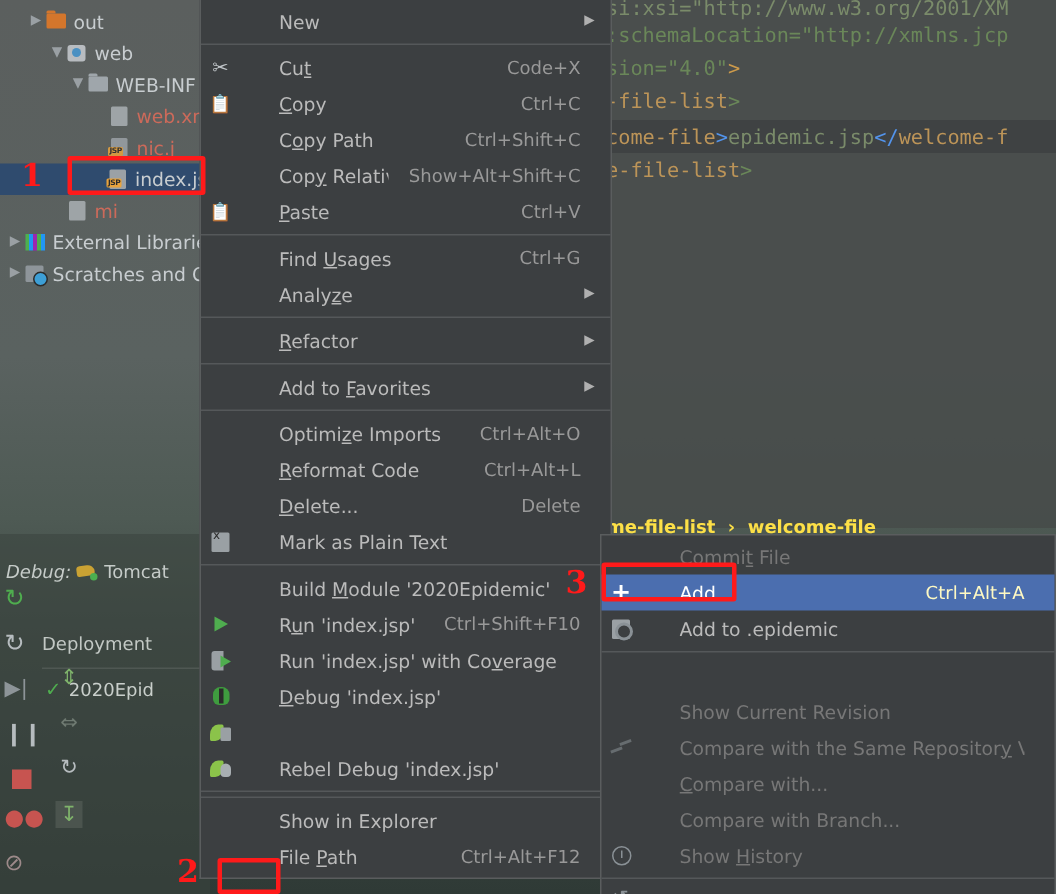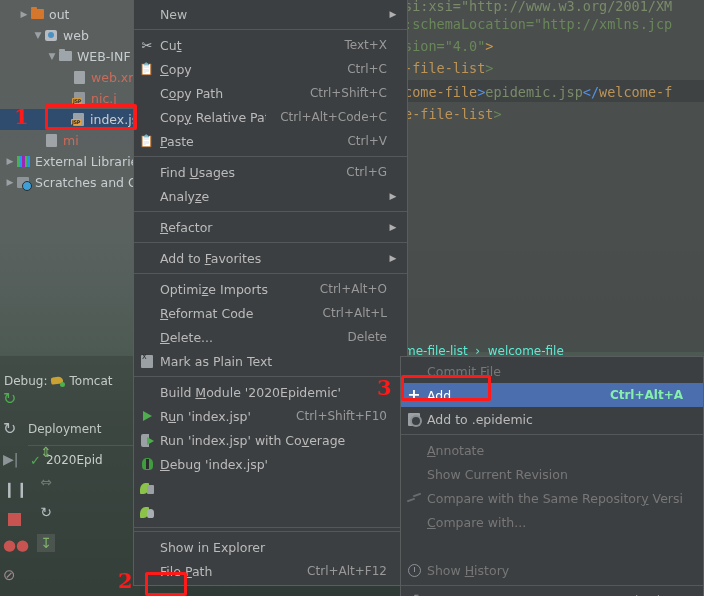--- a/index.html
+++ b/index.html
@@ -36,21 +36,21 @@
   .c-gold   { color: #bc9458; }
   .c-orange { color: #cc9a4b; }
   .c-blue   { color: #5394ec; }
   .c-dim    { color: #7a8b6a; }
   .code-hl {
     position: absolute; left: 398px; width: 306px; height: 22px;
     background: rgba(50,53,55,0.45);
   }
   .breadcrumb {
     position: absolute; left: 404px; top: 344px;
-    font-size: 12px; color: #5eead4; white-space: pre;
+    font-size: 12px; color: #fde047; white-space: pre; font-weight: bold;
   }
 
   
   .tree { position: absolute; left: 0; top: 0; width: 140px; height: 356px; }
   .tree-row {
     position: absolute; left: 0; width: 140px; height: 21px;
     display: flex; align-items: center; white-space: nowrap;
     font-size: 12.5px; color: #c8cdd0;
   }
   .tree-row.selected { background: #2f4b6e; }
@@ -164,24 +164,24 @@
     font-size: 12.5px; color: #bbbbbb;
     white-space: nowrap;
   }
   .mi.sel { background: #4b6eaf; color: #ffffff; }
   .mi.disabled { color: #777777; }
   .mi-icon {
     width: 26px; flex: 0 0 26px; height: 20px;
     display: flex; align-items: center; justify-content: center;
     position: relative;
   }
-  .mi-label { flex: 1 1 auto; overflow: hidden; }
+  .mi-label { flex: 1 1 auto; overflow: hidden; margin-left: 26px; }
   .mi-label u { text-decoration: underline; }
   .mi-key { color: #999999; font-size: 12px; padding-left: 14px; }
-  .mi.sel .mi-key { color: #86efac; font-weight: bold; }
+  .mi.sel .mi-key { color: #fef9c3; }
   .mi-arrow {
     width: 12px; flex: 0 0 12px; text-align: center;
     font-size: 9px; color: #b0b0b0;
   }
   .sep { height: 1px; background: #55585a; margin: 3px 0; }
 
   
   .git-menu {
     position: absolute; left: 400px; top: 356px; width: 304px;
     background: #3c3f41;
@@ -320,21 +320,21 @@
         <span class="arrow">▶</span>
         <span class="tw-icon">
           <span class="ic-scratch"></span>
         </span>
         <span class="tree-label">Scratches and C</span>
       </div>
     </div>
 
   <div class="debug-panel">
     <div class="debug-header">
-      <span style="margin-left:4px;">Debug:</span>
+      <span style="margin-left:4px;font-style:italic;">Debug:</span>
       <span class="tomcat-icon"></span>
       <span>Tomcat</span>
     </div>
     <div class="deploy-row">
       <span>Deployment</span>
     </div>
     <div class="deploy-item">
       <span style="color:#4fad4f;font-size:13px;margin-right:5px;">✓</span>
       <span>2020Epid</span>
     </div>
@@ -362,41 +362,41 @@
         <span class="mi-icon"></span>
         <span class="mi-label">New</span>
         <span class="mi-arrow">▶</span>
       </div>
       <div class="sep"></div>
       <div class="mi">
         <span class="mi-icon">
           <span class="g-scissors" style="font-size:13px;color:#c0c5c8;">✂</span>
         </span>
         <span class="mi-label">Cu<u>t</u></span>
-        <span class="mi-key">Text+X</span>
+        <span class="mi-key">Code+X</span>
         <span class="mi-arrow"></span>
       </div>
       <div class="mi">
         <span class="mi-icon">
           <span class="g-copy" style="font-size:12px;color:#c0c5c8;">📋</span>
         </span>
         <span class="mi-label"><u>C</u>opy</span>
         <span class="mi-key">Ctrl+C</span>
         <span class="mi-arrow"></span>
       </div>
       <div class="mi">
         <span class="mi-icon"></span>
         <span class="mi-label">C<u>o</u>py Path</span>
         <span class="mi-key">Ctrl+Shift+C</span>
         <span class="mi-arrow"></span>
       </div>
       <div class="mi">
         <span class="mi-icon"></span>
         <span class="mi-label">Cop<u>y</u> Relative Path</span>
-        <span class="mi-key">Ctrl+Alt+Code+C</span>
+        <span class="mi-key">Show+Alt+Shift+C</span>
         <span class="mi-arrow"></span>
       </div>
       <div class="mi">
         <span class="mi-icon">
           <span class="g-paste" style="font-size:12px;color:#c0c5c8;">📋</span>
         </span>
         <span class="mi-label"><u>P</u>aste</span>
         <span class="mi-key">Ctrl+V</span>
         <span class="mi-arrow"></span>
       </div>
@@ -481,20 +481,21 @@
       <div class="mi">
         <span class="mi-icon">
           <span class="g-rebel"></span>
         </span>
         <span class="mi-arrow"></span>
       </div>
       <div class="mi">
         <span class="mi-icon">
           <span class="g-rebel dbg"></span>
         </span>
+        <span class="mi-label">Rebel Debug 'index.jsp'</span>
         <span class="mi-arrow"></span>
       </div>
       <div class="sep"></div>
       <div class="sep"></div>
       <div class="mi">
         <span class="mi-icon"></span>
         <span class="mi-label">Show in Explorer</span>
         <span class="mi-arrow"></span>
       </div>
       <div class="mi">
@@ -522,21 +523,20 @@
       <div class="mi">
         <span class="mi-icon">
           <span class="g-gitignore"></span>
         </span>
         <span class="mi-label">Add to .epidemic</span>
         <span class="mi-arrow"></span>
       </div>
       <div class="sep"></div>
       <div class="mi disabled">
         <span class="mi-icon"></span>
-        <span class="mi-label"><u>A</u>nnotate</span>
         <span class="mi-arrow"></span>
       </div>
       <div class="mi disabled">
         <span class="mi-icon"></span>
         <span class="mi-label">Show Current Revision</span>
         <span class="mi-arrow"></span>
       </div>
       <div class="mi disabled">
         <span class="mi-icon">
           <span class="g-compare"></span>
@@ -544,20 +544,21 @@
         <span class="mi-label">Compare with the Same Repositor<u>y</u> Version</span>
         <span class="mi-arrow"></span>
       </div>
       <div class="mi disabled">
         <span class="mi-icon"></span>
         <span class="mi-label"><u>C</u>ompare with...</span>
         <span class="mi-arrow"></span>
       </div>
       <div class="mi disabled">
         <span class="mi-icon"></span>
+        <span class="mi-label">Compare with Branch...</span>
         <span class="mi-arrow"></span>
       </div>
       <div class="mi disabled">
         <span class="mi-icon">
           <span class="g-clock"></span>
         </span>
         <span class="mi-label">Show <u>H</u>istory</span>
         <span class="mi-arrow"></span>
       </div>
       <div class="sep"></div>

